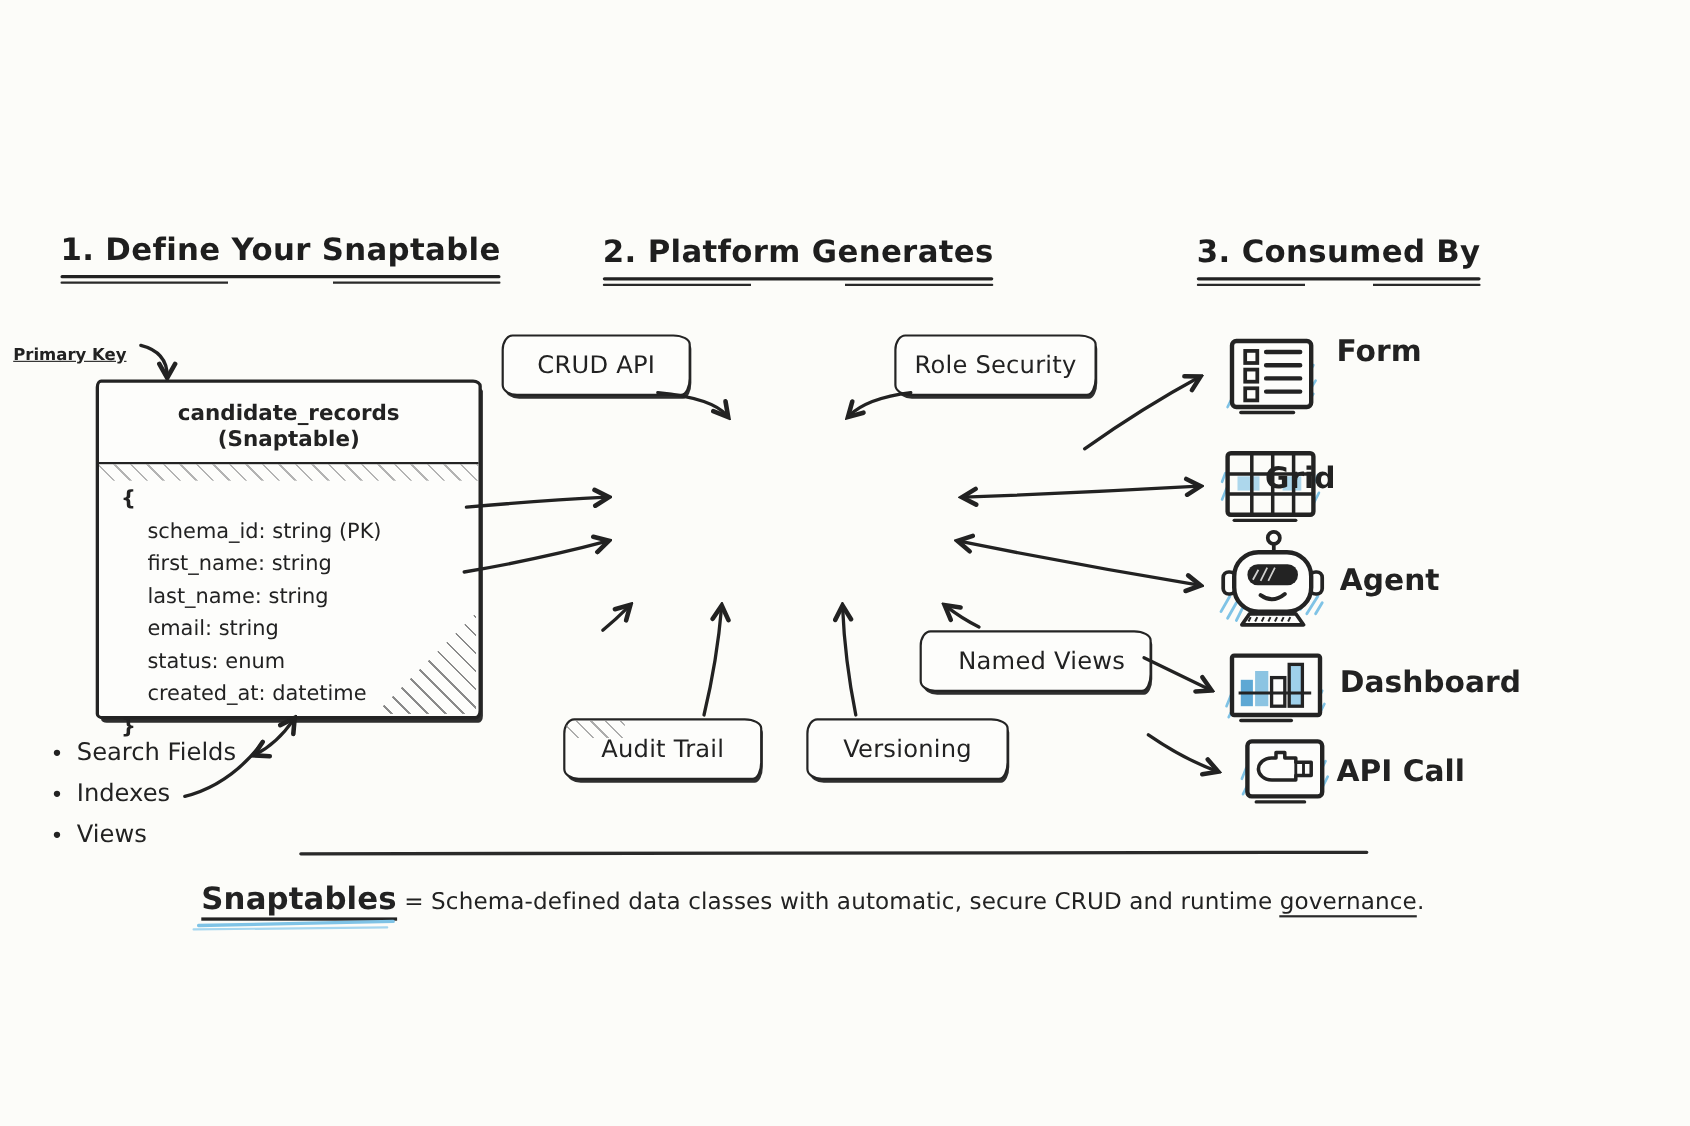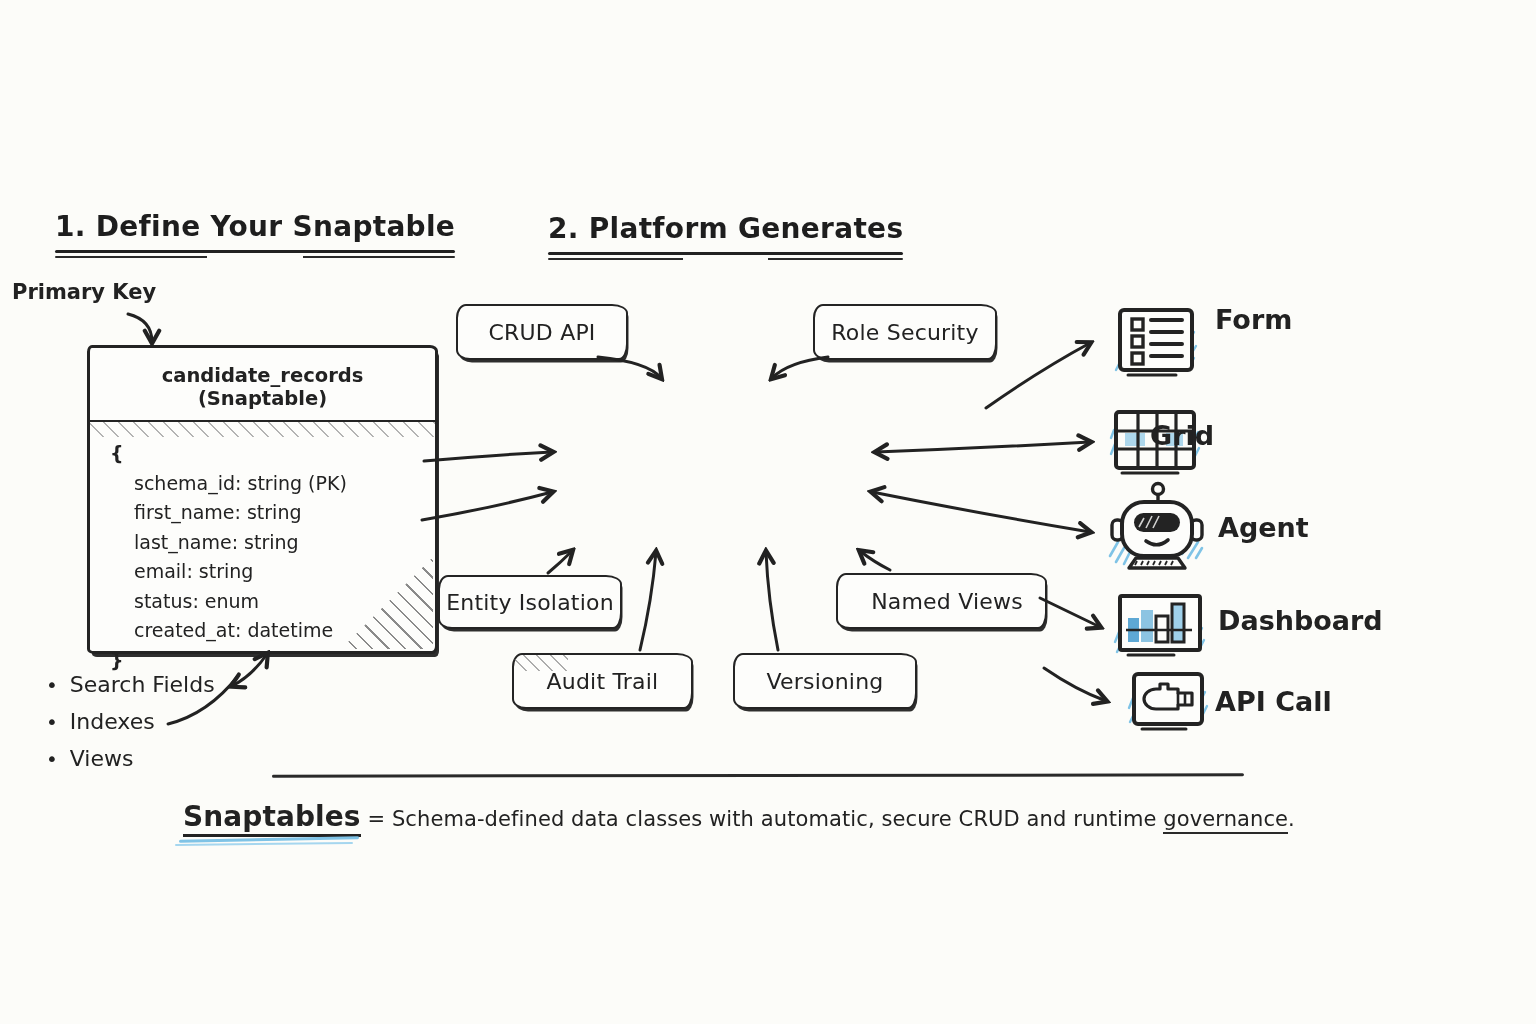--- a/index.html
+++ b/index.html
@@ -20,21 +20,21 @@
   }
   .heading{
     position:absolute;font-size:28px;font-weight:600;letter-spacing:.3px;
     color:#1e1e1e;white-space:nowrap;
   }
   .heading .ul-main{height:3px;background:#222;border-radius:2px;margin-top:7px;}
   .heading .ul-second{height:2.4px;margin-top:3px;border-radius:2px;
     background:linear-gradient(90deg,#2a2a2a 0 38%,transparent 38% 62%,#2a2a2a 62% 100%);}
 
   
-  .pk-label{position:absolute;left:12px;top:280px;font-size:21px;font-weight:600;}
+  .pk-label{position:absolute;left:12px;top:313px;font-size:15px;font-weight:600;text-decoration:underline;}
   .schema-box{
     position:absolute;left:63px;top:345px;width:345px;height:303px;
     background:#fdfdfb;border:3px solid #232323;border-radius:5px 8px 6px 7px/7px 6px 8px 5px;
     box-shadow:3px 5px 0 -2px #2e2e2e;
     margin-left:24px;
   }
   .schema-title{
     text-align:center;font-size:19.5px;font-weight:600;padding:16px 8px 10px;
     border-bottom:2.6px solid #232323;
   }
@@ -102,20 +102,21 @@
     <span>1. Define Your Snaptable</span>
     <div class="ul-main"></div>
     <div class="ul-second"></div>
   </div>
   <div class="heading" style="left:548px;top:212px;">
     <span>2. Platform Generates</span>
     <div class="ul-main"></div>
     <div class="ul-second"></div>
   </div>
   <div class="heading" style="left:1088px;top:212px;">
+    <span>3. Consumed By</span>
     <div class="ul-main"></div>
     <div class="ul-second"></div>
   </div>
 
   <div class="pk-label">Primary Key</div>
 
   <div class="schema-box">
     <div class="schema-title">candidate_records (Snaptable)</div>
     <div class="schema-hatch"></div>
     <div class="schema-body">
@@ -147,23 +148,20 @@
   </div>
 
   <div class="sketchbox" style="left:456px;top:304px;width:168px;height:52px;">
     <span>CRUD API</span>
   </div>
   <div class="sketchbox" style="left:813px;top:304px;width:180px;height:52px;">
     <span>Role Security</span>
   </div>
 
 
-  <div class="sketchbox" style="left:438px;top:575px;width:180px;height:50px;">
-    <span>Entity Isolation</span>
-  </div>
   <div class="sketchbox" style="left:512px;top:653px;width:177px;height:52px;">
     <div class="audit-hatch"></div>
     <span>Audit Trail</span>
   </div>
   <div class="sketchbox" style="left:733px;top:653px;width:180px;height:52px;">
     <span>Versioning</span>
   </div>
   <div class="sketchbox" style="left:836px;top:573px;width:196px;height:52px;padding-left:11px;">
     <span>Named Views</span>
   </div>

